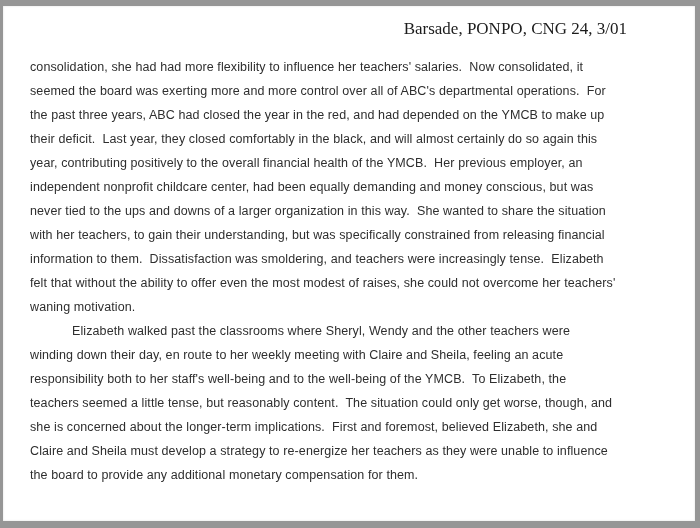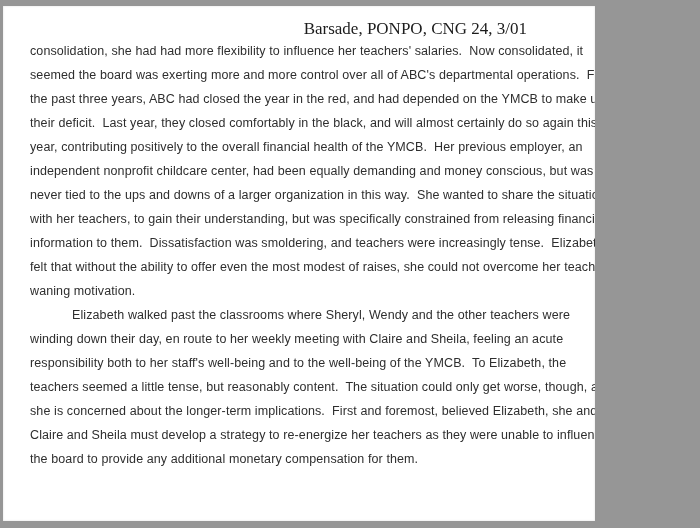--- a/index.html
+++ b/index.html
@@ -11,36 +11,37 @@
       height: 528px;
       background: #969696;
       position: relative;
       font-family: "Liberation Sans", sans-serif;
       overflow: hidden;
     }
     .page {
       position: absolute;
       left: 3px;
       top: 6px;
-      width: 592px;
+      width: 692px;
       height: 515px;
       background: #ffffff;
       overflow: hidden;
       box-shadow: inset 0 0 2px rgba(0,0,0,0.15);
     }
     .citation {
       margin-top: 13px;
       padding-right: 68px;
       text-align: right;
       font-family: "Liberation Serif", serif;
       font-size: 17px;
       color: #1c1c1c;
       white-space: pre;
     }
     .body-text {
+      margin-top: 16px;
       padding-left: 27px;
       padding-right: 9px;
       font-size: 12.5px;
       line-height: 24px;
       color: #2e2e2e;
       letter-spacing: 0.1px;
     }
     .para {
       white-space: pre;
       margin: 0;

